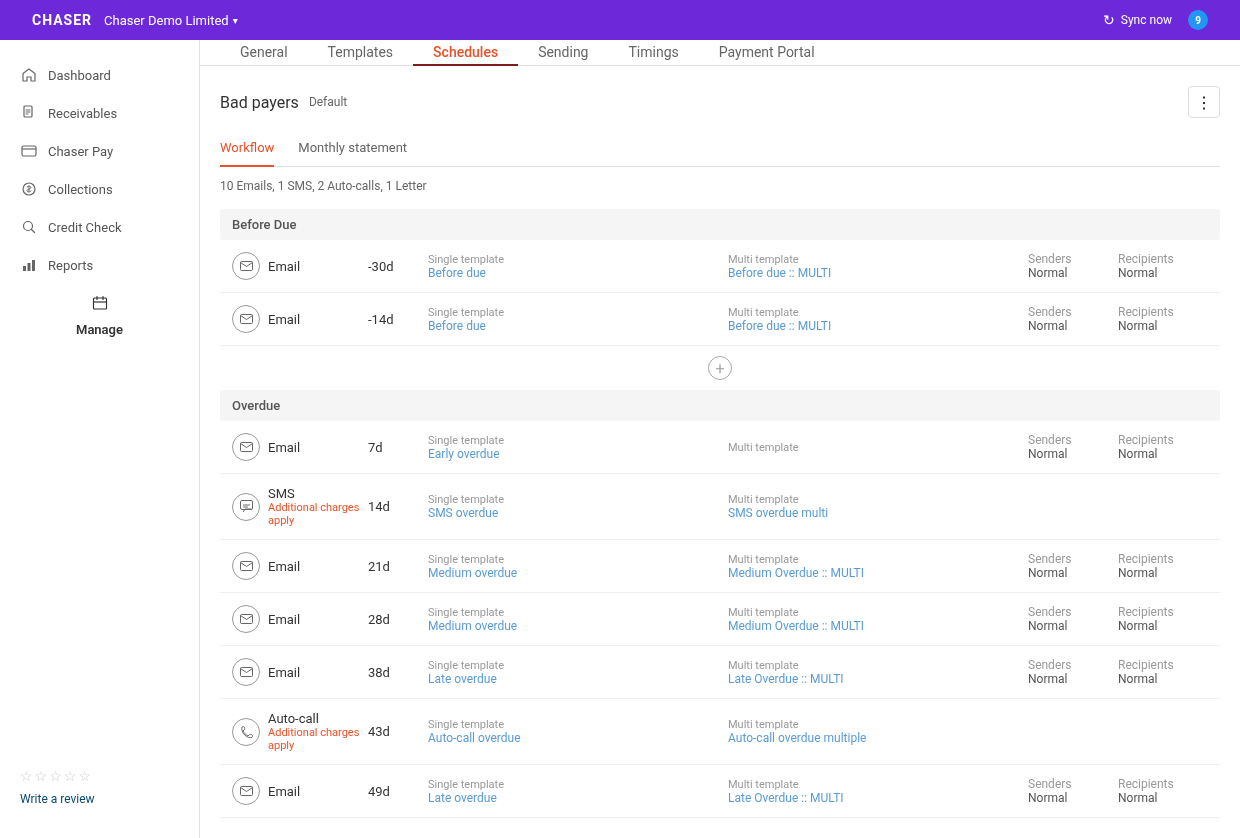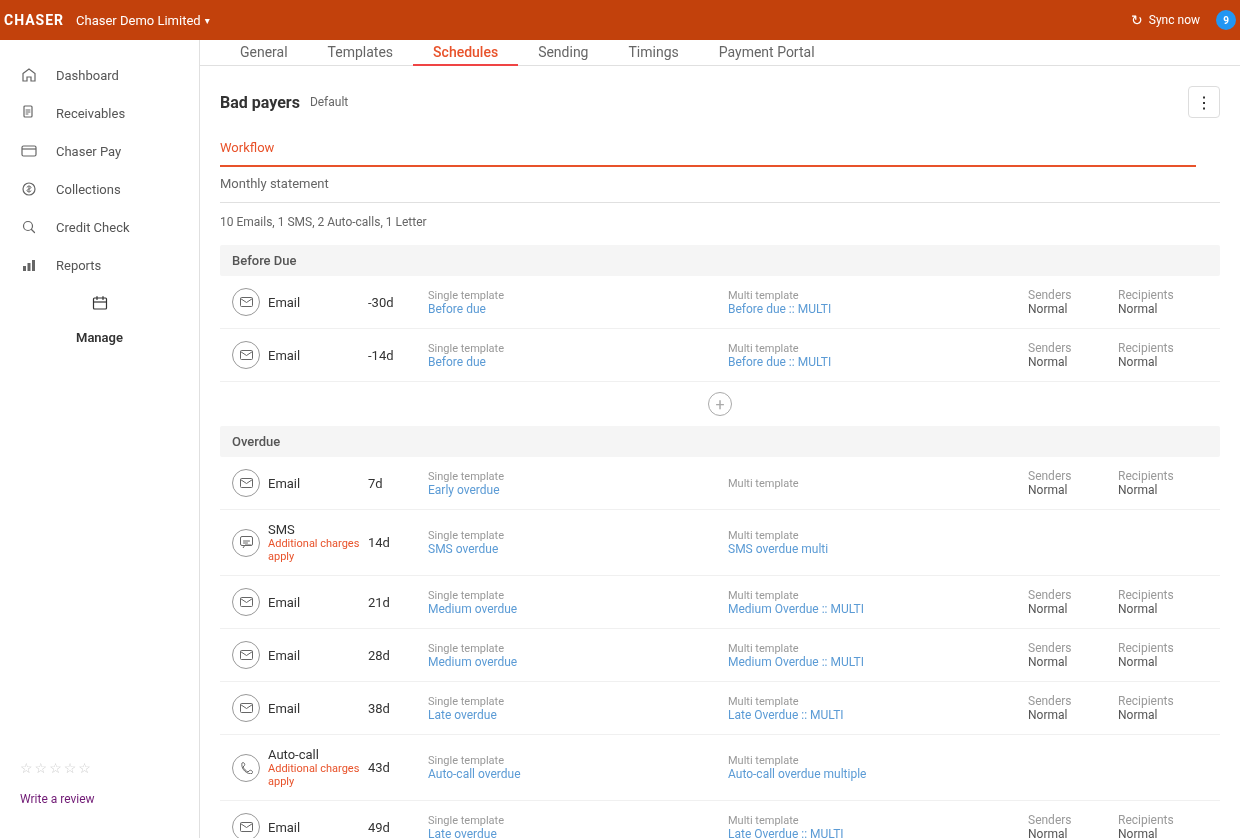--- a/index.html
+++ b/index.html
@@ -1,24 +1,24 @@
 <!DOCTYPE html>
 <html><head>
   <meta charset="utf-8">
   <style>
     * { box-sizing: border-box; margin: 0; padding: 0; }
     body { font-family: -apple-system, BlinkMacSystemFont, 'Segoe UI', Roboto, sans-serif; font-size: 13px; background: #f5f5f5; color: #333; display: flex; flex-direction: column; height: 838px; overflow: hidden; }
 
     
     .top-nav {
-      background: #c2410c;
+      background: #6d28d9;
       height: 40px;
       display: flex;
       align-items: center;
-      padding: 0 4px;
+      padding: 0 32px;
       justify-content: space-between;
       flex-shrink: 0;
     }
     .top-nav-left { display: flex; align-items: center; gap: 12px; }
     .chaser-logo { color: white; font-weight: bold; font-size: 14px; letter-spacing: 1px; }
     .company-name { color: white; font-size: 13px; display: flex; align-items: center; gap: 4px; }
     .top-nav-right { display: flex; align-items: center; gap: 16px; }
     .sync-btn { color: white; font-size: 12px; display: flex; align-items: center; gap: 6px; cursor: pointer; }
     .notification-badge { background: #2196f3; color: white; border-radius: 50%; width: 20px; height: 20px; display: flex; align-items: center; justify-content: center; font-size: 10px; font-weight: bold; }
 
@@ -31,63 +31,63 @@
       background: white;
       border-right: 1px solid #e0e0e0;
       display: flex;
       flex-direction: column;
       padding: 16px 0;
       flex-shrink: 0;
     }
     .sidebar-item {
       display: flex;
       align-items: center;
-      gap: 18px;
+      gap: 10px;
       padding: 10px 20px;
       color: #555;
       cursor: pointer;
       font-size: 13px;
     }
     .sidebar-item.active { color: #333; font-weight: 500; flex-direction: column; }
     .sidebar-icon { width: 18px; height: 18px; display: flex; align-items: center; justify-content: center; color: #666; }
     .sidebar-bottom { margin-top: auto; padding: 16px 20px; }
     .stars { display: flex; gap: 2px; color: #ccc; font-size: 14px; }
-    .write-review { color: #701a75; font-size: 12px; cursor: pointer; margin-top: 16px; }
+    .write-review { color: #0c4a6e; font-size: 12px; cursor: pointer; margin-top: 8px; }
 
     
     .content { flex: 1; overflow-y: auto; background: white; }
 
     
     .tabs-bar {
       display: flex;
       border-bottom: 1px solid #e0e0e0;
       padding: 0 20px;
       background: white;
     }
     .tab {
       padding: 4px 20px;
       color: #666;
       cursor: pointer;
       font-size: 14px;
       border-bottom: 2px solid transparent;
       margin-bottom: -1px;
     }
-    .tab.active { color: #e8522a; border-bottom: 2px solid #ef4444; font-weight: 500; }
+    .tab.active { color: #e8522a; border-bottom: 2px solid #7f1d1d; font-weight: 500; }
 
     
     .schedule-content { padding: 20px; }
 
     .schedule-header { display: flex; align-items: center; justify-content: space-between; margin-bottom: 12px; }
     .schedule-title { display: flex; align-items: center; gap: 10px; }
-    .schedule-title h2 { font-size: 16px; font-weight: 700; }
+    .schedule-title h2 { font-size: 16px; font-weight: 400; }
     .default-badge { font-size: 12px; color: #666; }
     .more-btn { width: 32px; height: 32px; border: 1px solid #ddd; border-radius: 4px; display: flex; align-items: center; justify-content: center; cursor: pointer; background: white; font-size: 16px; }
 
     
-    .sub-tabs { display: flex; border-bottom: 1px solid #e0e0e0; margin-bottom: 12px; flex-direction: column; }
+    .sub-tabs { display: flex; border-bottom: 1px solid #e0e0e0; margin-bottom: 12px; }
     .sub-tab { padding: 10px 0; margin-right: 24px; color: #666; cursor: pointer; font-size: 13px; border-bottom: 2px solid transparent; margin-bottom: -1px; }
     .sub-tab.active { color: #e8522a; border-bottom: 2px solid #e8522a; }
 
     .summary-text { font-size: 12px; color: #666; margin-bottom: 16px; }
 
     
     .section-header {
       background: #f5f5f5;
       padding: 8px 12px;
       font-size: 13px;

